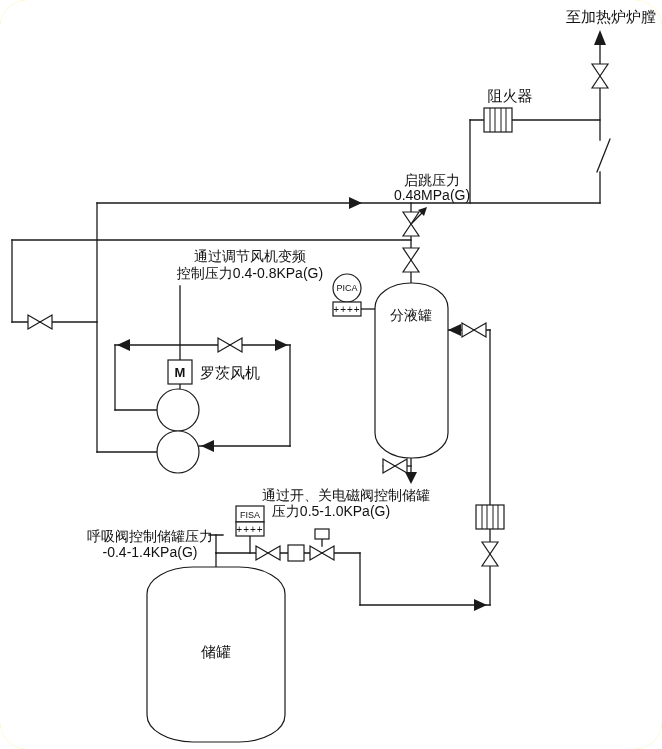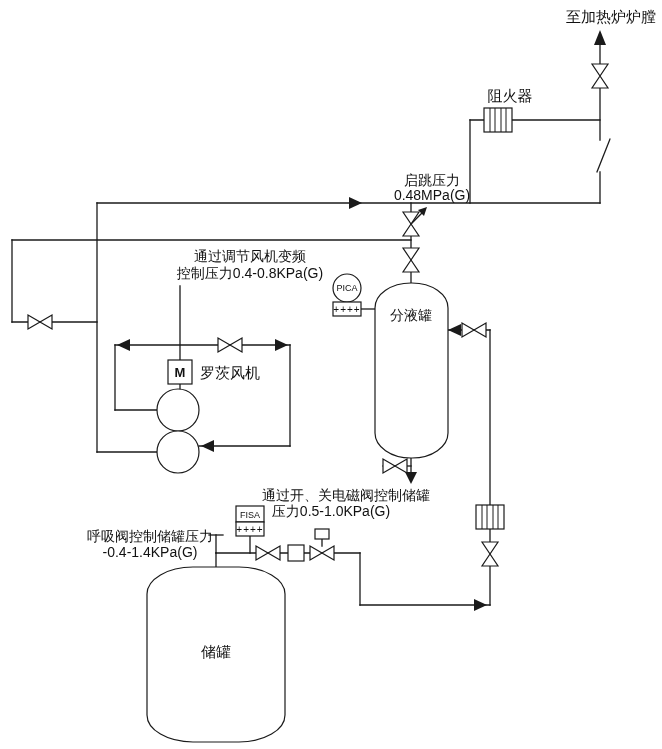--- a/index.html
+++ b/index.html
@@ -1,16 +1,16 @@
 <!DOCTYPE html>
 <html><head>
 <meta charset="utf-8">
 <style>
   html,body{margin:0;padding:0;background:#ffffff;}
-  .stage{width:662px;height:749px;position:relative;background:#fde047;overflow:hidden;}
+  .stage{width:662px;height:749px;position:relative;background:#fde047;overflow:hidden;border-radius:27px;}
   svg{display:block;}
   .ln{stroke:#1a1a1a;stroke-width:1.3;fill:none;stroke-linecap:square;}
   .sym{stroke:#1a1a1a;stroke-width:1.2;fill:#ffffff;}
   .solid{fill:#1a1a1a;stroke:none;}
   .hatch{stroke:#1a1a1a;stroke-width:1;}
   .txt{font-family:"Liberation Sans","DejaVu Sans",sans-serif;fill:#111111;}
   .t15{font-size:15px;}
   .t14{font-size:14px;}
   .t13{font-size:13px;font-weight:bold;}
   .t10{font-size:10px;letter-spacing:1px;}

